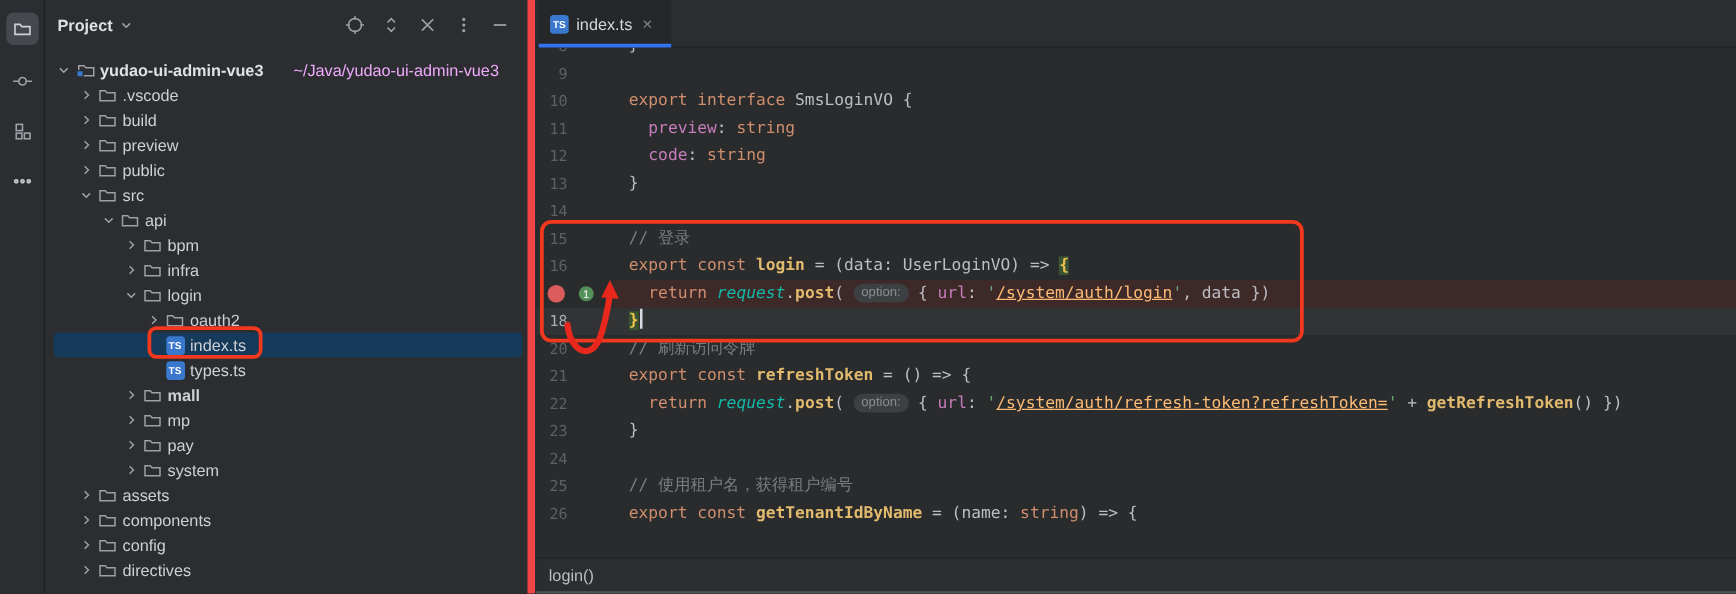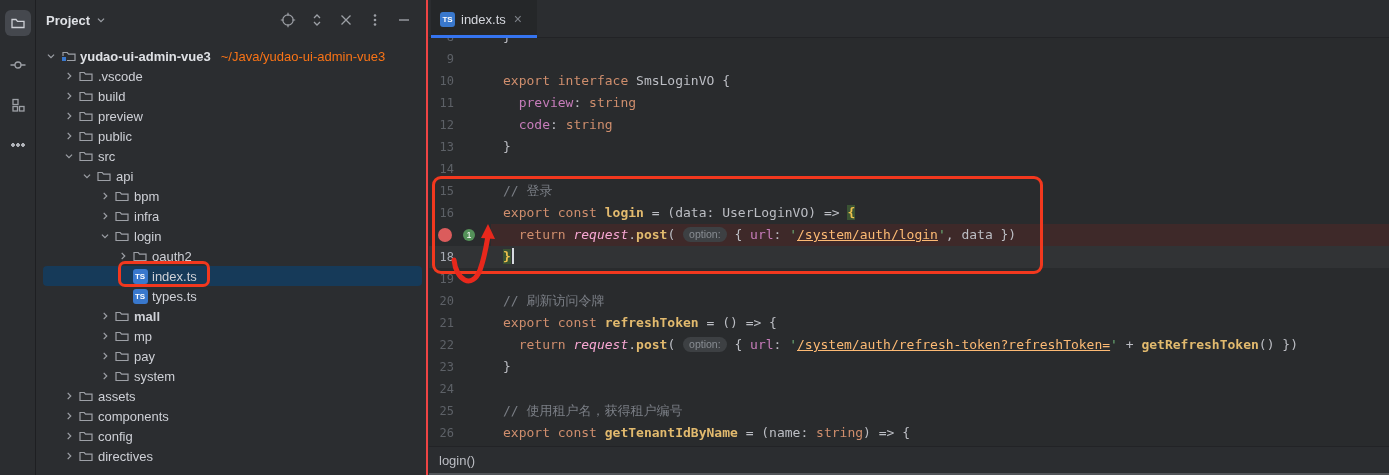--- a/index.html
+++ b/index.html
@@ -11,37 +11,37 @@
   }
   
   .activity-bar { position:absolute; left:0; top:0; width:36px; height:475px;
     background:#2b2d30; border-right:1px solid #1e1f22; z-index:5; }
   .act-btn { position:absolute; left:5px; width:26px; height:26px; border-radius:6px;
     display:flex; align-items:center; justify-content:center; color:#ced0d6; }
   .act-btn.active { background:#45484e; }
   .act-btn svg { stroke:#ced0d6; }
   
   .project-panel { position:absolute; left:36px; top:0; width:392px; height:475px;
-    background:#2b2d30; border-right:2px solid #ef4444; }
+    background:#2b2d30; border-right:6px solid #ef4444; }
   .panel-header { position:absolute; left:0; top:0; right:0; height:40px;
     display:flex; align-items:center; padding:0 14px 0 10px; }
   .panel-title { font-weight:bold; color:#dfe1e5; }
   .panel-title-chevron { margin-left:4px; display:flex; }
   .panel-tools { margin-left:auto; display:flex; align-items:center; gap:13px; }
   .panel-tools .tool { display:flex; align-items:center; justify-content:center; width:16px; height:16px; }
   .tree { position:absolute; left:0; top:46px; right:0; bottom:0; overflow:hidden; }
   .tree-row { height:20px; display:flex; align-items:center; margin:0 4px 0 7px;
     border-radius:4px; white-space:nowrap; }
   .tree-row.selected { background:#163a59; }
   .tree-chevron { width:16px; height:16px; display:flex; align-items:center; justify-content:center; flex:0 0 16px; }
   .tree-spacer { flex:0 0 16px; }
   .tree-icon { width:18px; height:16px; display:flex; align-items:center; justify-content:center; flex:0 0 18px; }
   .tree-label { margin-left:3px; color:#ced0d6; }
   .tree-label.bold { font-weight:bold; color:#dfe1e5; }
-  .tree-suffix { margin-left:10px; color:#f97316; }
+  .tree-suffix { margin-left:24px; color:#f0abfc; }
   .ts-badge { width:15px; height:15px; border-radius:3px; background:#3978cd; color:#fff;
     font-size:8px; font-weight:bold; display:flex; align-items:center; justify-content:center; letter-spacing:0; }
   
   .editor { position:absolute; left:429px; top:0; right:0; height:475px; background:#292b2d; }
   .tab-bar { position:absolute; left:0; top:0; right:0; height:38px; background:#2b2d30;
     border-bottom:1px solid #222326; z-index:3; }
   .tab { position:absolute; left:2px; top:0; height:38px; width:106px; background:rgba(0,0,0,0.13);
     display:flex; align-items:center; padding:0 8px 0 9px; gap:6px; }
   .tab-underline { position:absolute; left:0; bottom:0; width:100%; height:3px; background:#3574f0; }
   .tab-title { color:#d5d7dd; }
@@ -57,21 +57,21 @@
     font-family:"DejaVu Sans Mono","Liberation Mono",monospace; }
   .ln.bright { color:#a9adb5; }
   .code { position:absolute; left:74px; top:0; height:22px; line-height:22px; white-space:pre; }
   .tok-kw { color:#cf8e6d; }
   .tok-fn { color:#e2ba6e; font-weight:600; }
   .tok-prop { color:#c77dbb; }
   .tok-str { color:#6aab73; }
   .tok-link { color:#fdba74; text-decoration:underline; }
   .tok-cmt { color:#7a7e85; }
   .tok-plain { color:#bcbec4; }
-  .tok-req { color:#f9a8d4; font-style:italic; }
+  .tok-req { color:#14b8a6; font-style:italic; }
   .tok-hlbrace { color:#edc14d; background:#3a5333; font-weight:600; }
   .inlay { display:inline-block; background:#3d4043; color:#888c92; border-radius:9px;
     font-family:"Liberation Sans",sans-serif; font-size:10.5px; line-height:15px;
     padding:0 6px; vertical-align:1px; }
   .caret { display:inline-block; width:2px; height:16px; background:#d7dae0;
     vertical-align:-3px; margin-left:1px; }
   .gutter-bp { position:absolute; left:9px; top:4px; width:14px; height:14px;
     border-radius:50%; background:#db5c5c; }
   .gutter-dbg { position:absolute; left:34px; top:5px; width:12px; height:12px;
     border-radius:50%; background:#549159; color:#fff; font-size:9px; line-height:12px;
@@ -477,24 +477,20 @@
           <span class="gutter-bp"></span>
           <span class="gutter-dbg">1</span>
           <span class="code"><span class="tok-plain">  </span><span class="tok-kw">return </span><span class="tok-req">request</span><span class="tok-plain">.</span><span class="tok-fn">post</span><span class="tok-plain">( </span><span class="inlay">option:</span><span class="tok-plain"> { </span><span class="tok-prop">url</span><span class="tok-plain">: </span><span class="tok-str">'</span><span class="tok-link">/system/auth/login</span><span class="tok-str">'</span><span class="tok-plain">, data })</span></span>
         </div>
         <div class="line">
           <span class="line-band band-caret"></span>
           <span class="ln bright">18</span>
           <span class="code"><span class="tok-hlbrace">}</span><span class="caret"></span></span>
         </div>
         <div class="line">
-          <span class="ln">19</span>
-          <span class="code"></span>
-        </div>
-        <div class="line">
           <span class="ln">20</span>
           <span class="code"><span class="tok-cmt">// 刷新访问令牌</span></span>
         </div>
         <div class="line">
           <span class="ln">21</span>
           <span class="code"><span class="tok-kw">export const </span><span class="tok-fn">refreshToken</span><span class="tok-plain"> = () =&gt; {</span></span>
         </div>
         <div class="line">
           <span class="ln">22</span>
           <span class="code"><span class="tok-plain">  </span><span class="tok-kw">return </span><span class="tok-req">request</span><span class="tok-plain">.</span><span class="tok-fn">post</span><span class="tok-plain">( </span><span class="inlay">option:</span><span class="tok-plain"> { </span><span class="tok-prop">url</span><span class="tok-plain">: </span><span class="tok-str">'</span><span class="tok-link">/system/auth/refresh-token?refreshToken=</span><span class="tok-str">'</span><span class="tok-plain"> + </span><span class="tok-fn">getRefreshToken</span><span class="tok-plain">() })</span></span>

